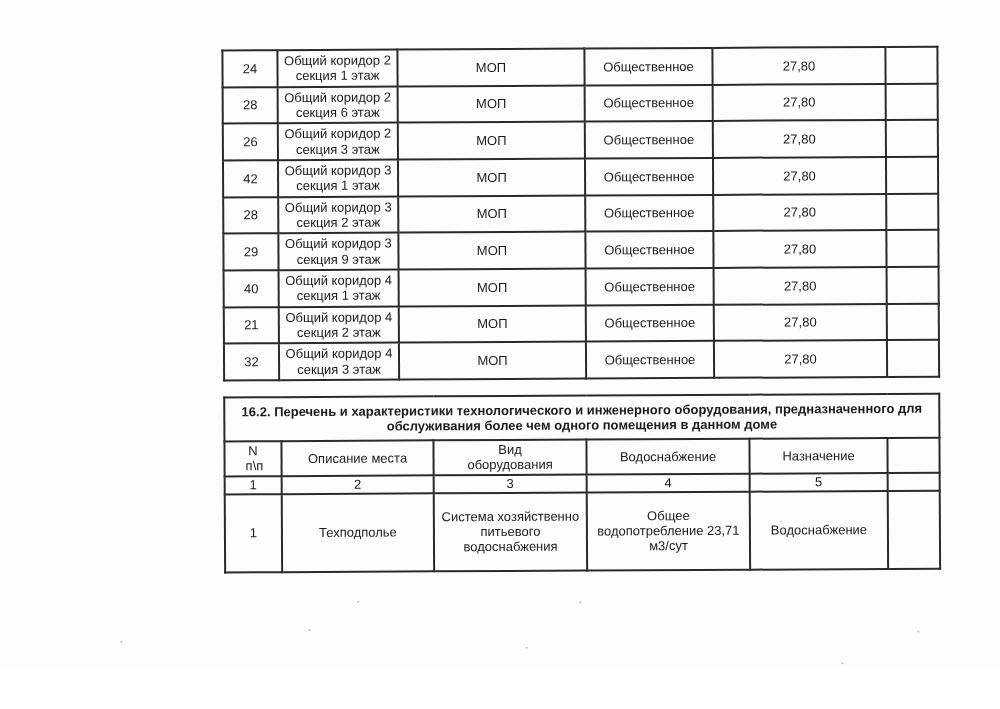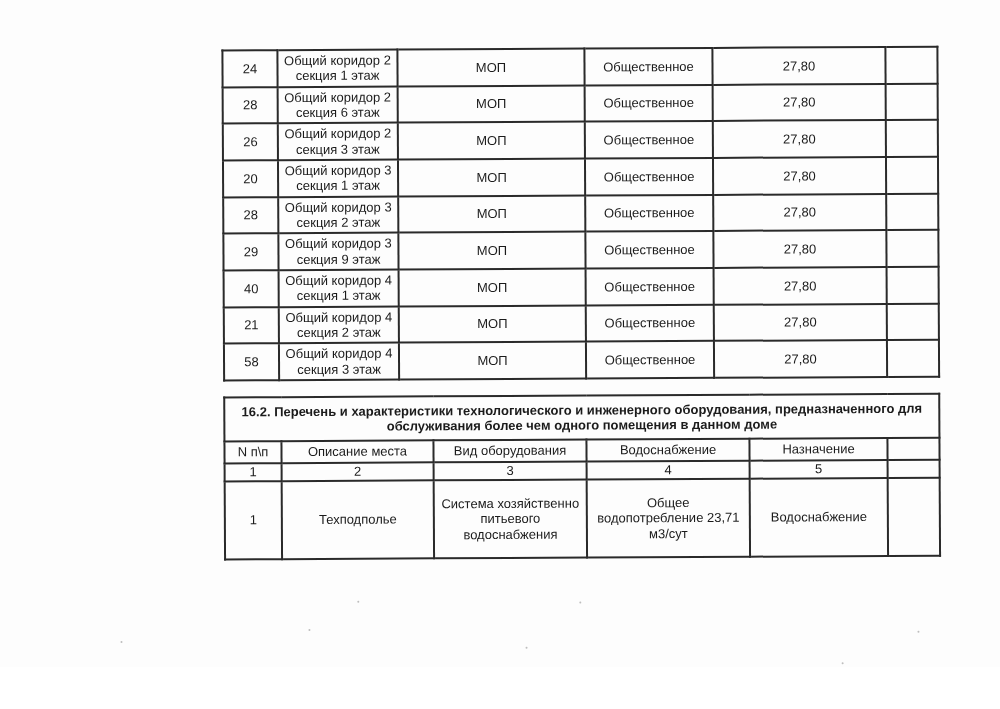--- a/index.html
+++ b/index.html
@@ -49,21 +49,21 @@
     position: absolute;
     left: 223px;
     top: 395px;
     width: 715px;
   }
   .t2 .title-row td {
     font-weight: bold;
     height: 44px;
     padding: 3px 8px;
   }
-  .t2 .header-row td { height: 22px; padding: 1px 9px; }
+  .t2 .header-row td { height: 22px; padding: 1px 20px; }
   .t2 .colnum-row td { height: 18px; padding: 0 4px; }
   .t2 .data-row td { height: 78px; margin-left: 31px; }
   
   .speck {
     position: absolute;
     width: 2px; height: 2px;
     background: #8a8a8a;
     border-radius: 50%;
     opacity: .55;
   }
@@ -114,21 +114,21 @@
         </tr>
         <tr>
           <td>26</td>
           <td>Общий коридор 2 секция 3 этаж</td>
           <td>МОП</td>
           <td>Общественное</td>
           <td>27,80</td>
           <td></td>
         </tr>
         <tr>
-          <td>20</td>
+          <td>42</td>
           <td>Общий коридор 3 секция 1 этаж</td>
           <td>МОП</td>
           <td>Общественное</td>
           <td>27,80</td>
           <td></td>
         </tr>
         <tr>
           <td>28</td>
           <td>Общий коридор 3 секция 2 этаж</td>
           <td>МОП</td>
@@ -154,21 +154,21 @@
         </tr>
         <tr>
           <td>21</td>
           <td>Общий коридор 4 секция 2 этаж</td>
           <td>МОП</td>
           <td>Общественное</td>
           <td>27,80</td>
           <td></td>
         </tr>
         <tr>
-          <td>58</td>
+          <td>32</td>
           <td>Общий коридор 4 секция 3 этаж</td>
           <td>МОП</td>
           <td>Общественное</td>
           <td>27,80</td>
           <td></td>
         </tr>
       </tbody>
     </table>
 
     <table class="t2">

